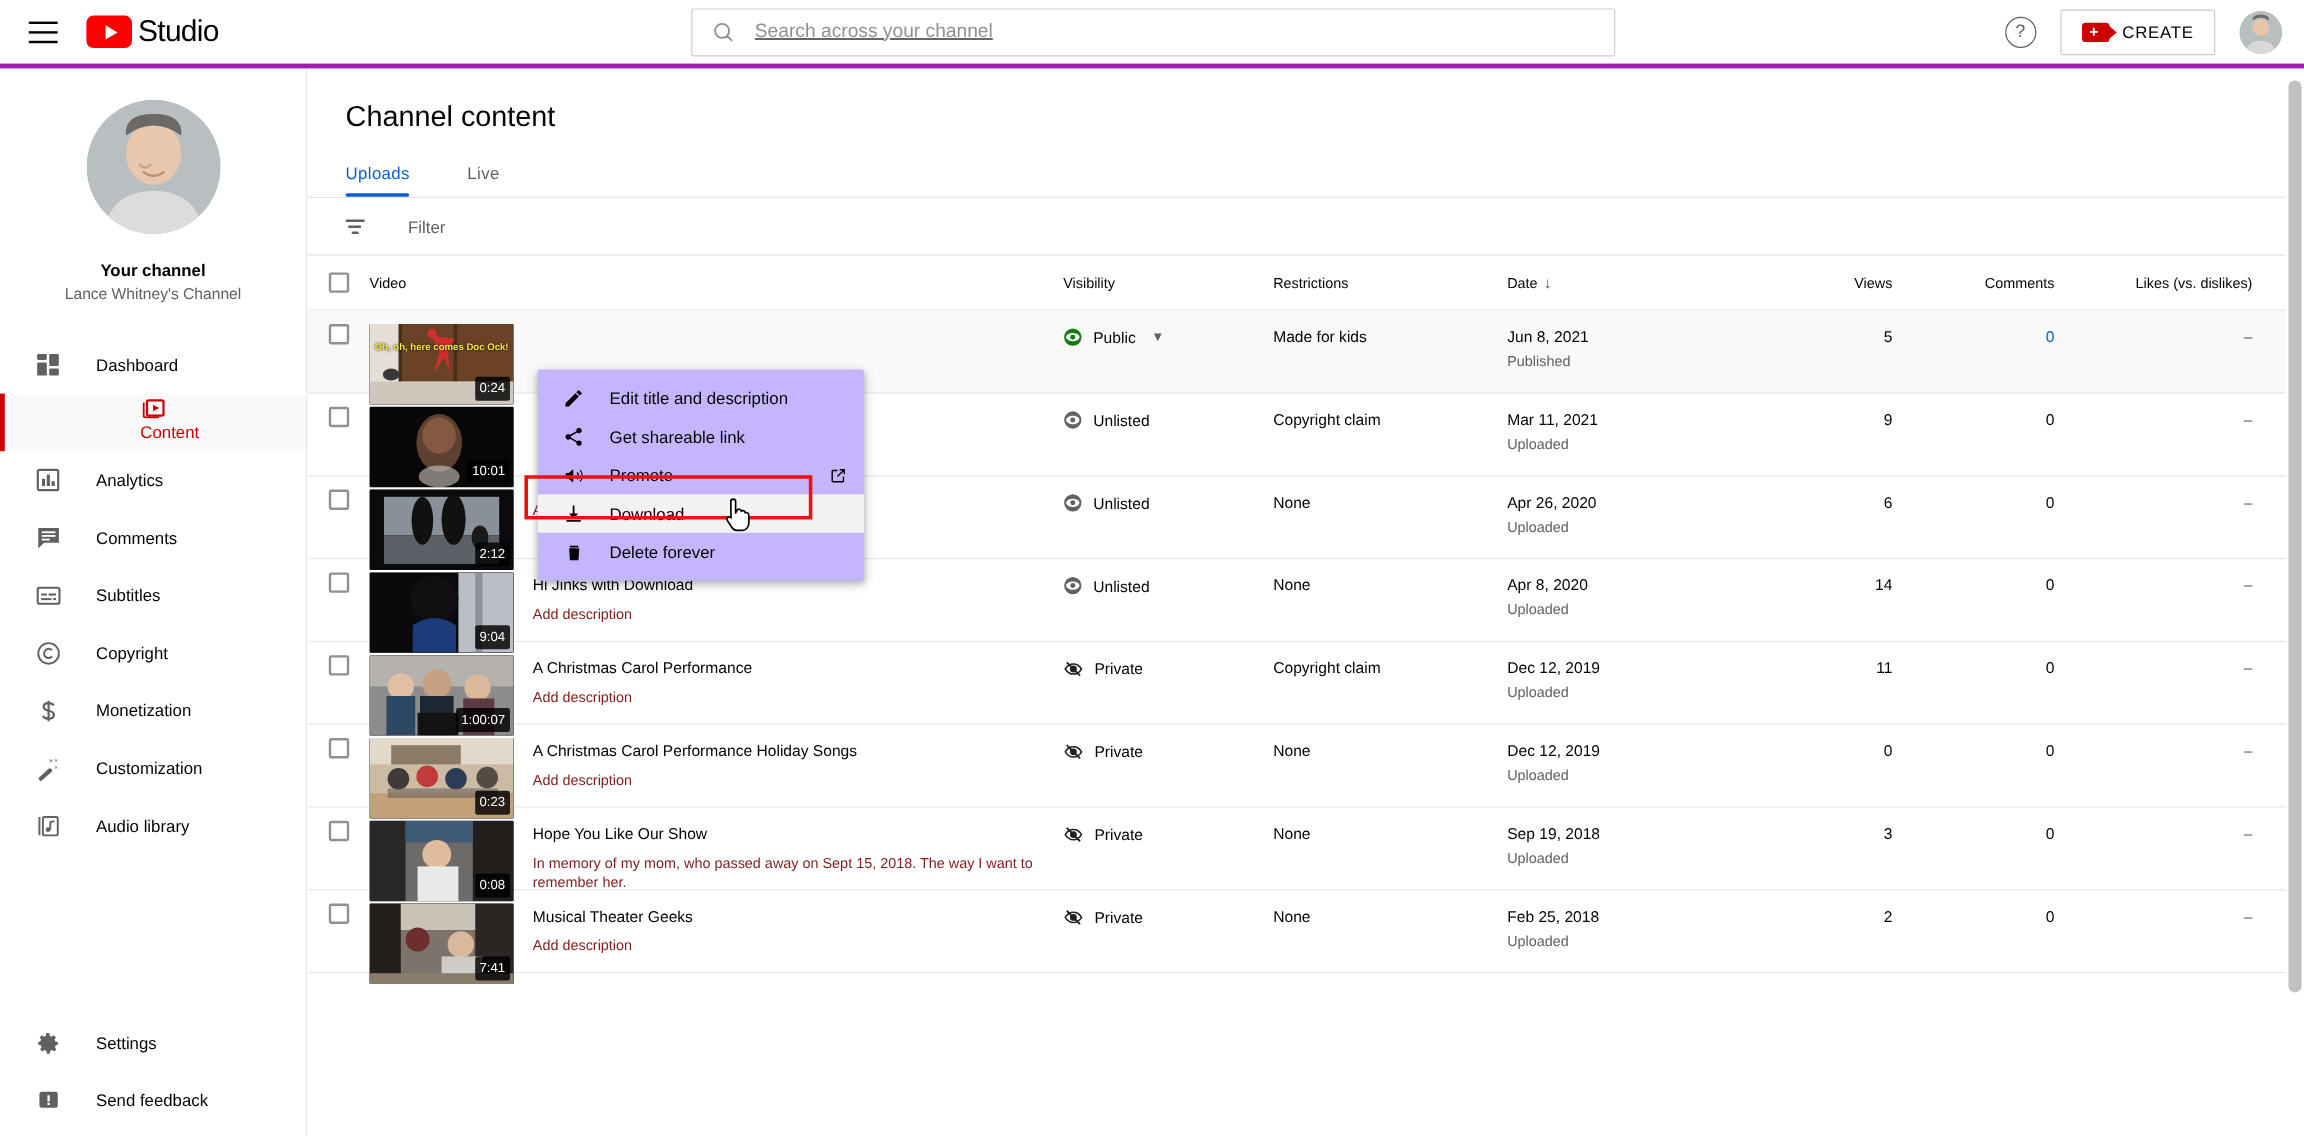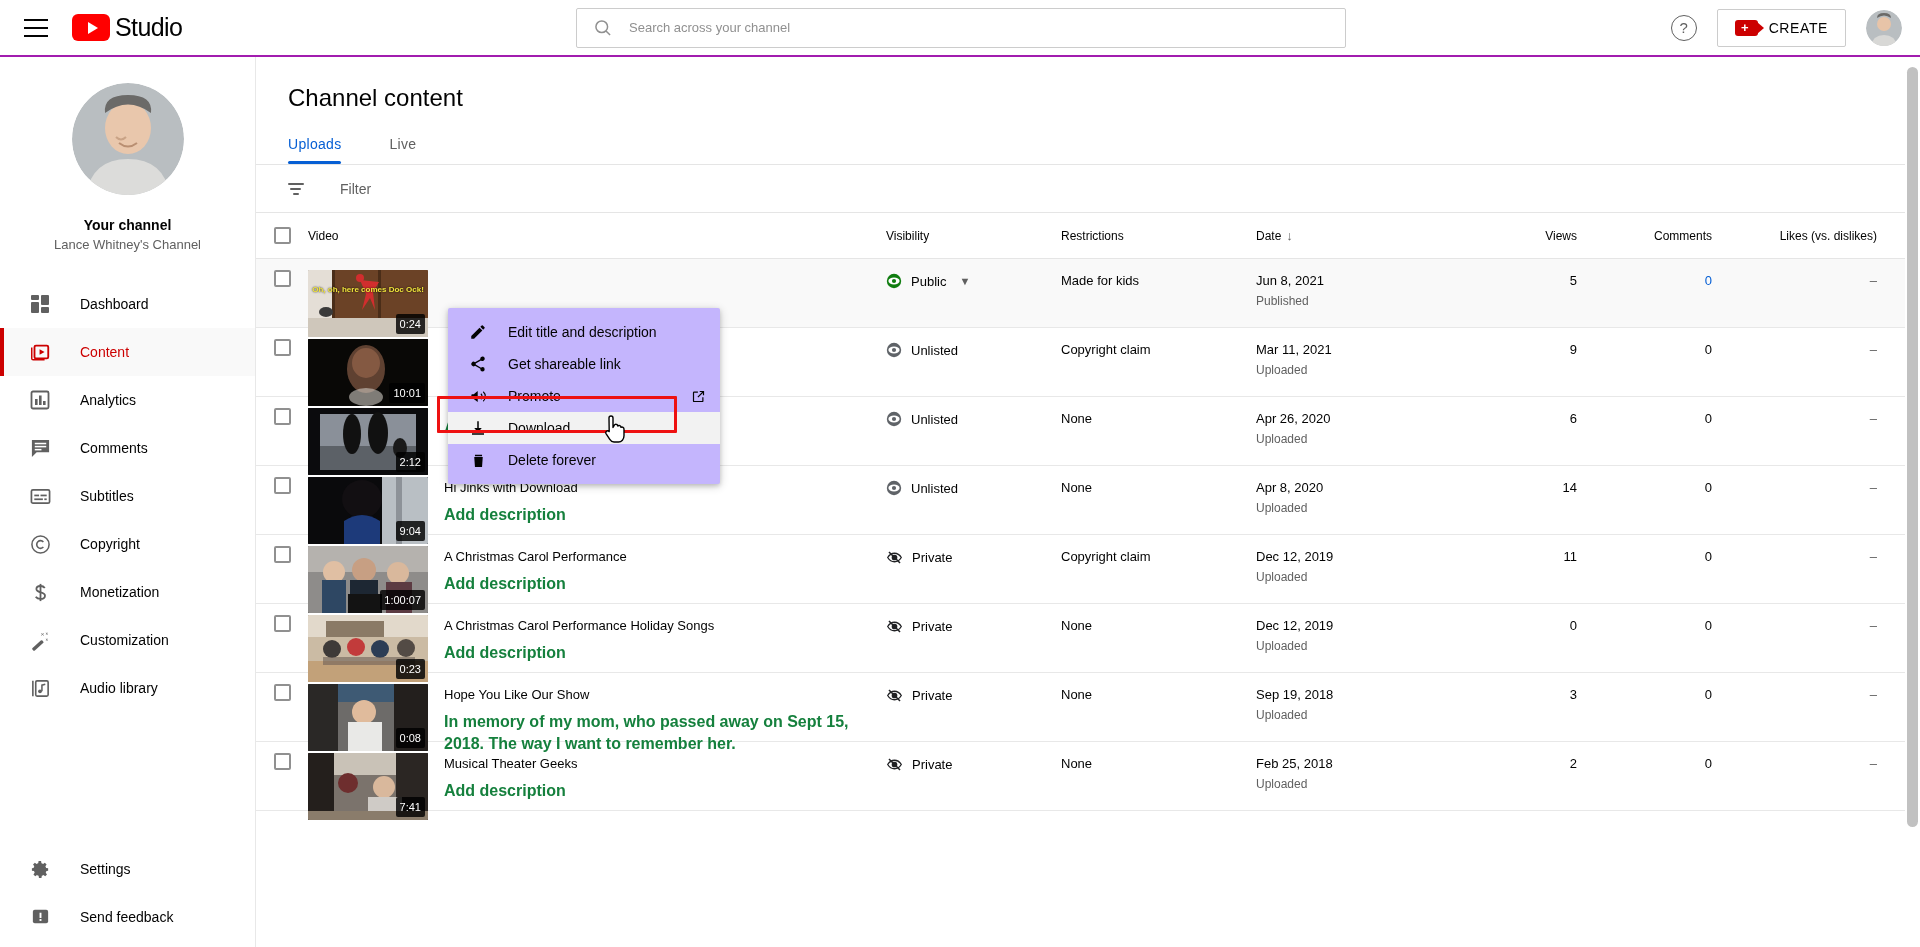--- a/index.html
+++ b/index.html
@@ -6,42 +6,43 @@
   html, body {
     width: 1920px; height: 947px;
     font-family: "Liberation Sans", sans-serif;
     background:#fff; color:#030303;
     overflow:hidden;
   }
 
   
   #topbar{
     position:absolute; top:0; left:0; width:1920px; height:57px;
-    background:#fff; border-bottom:2px solid #a21caf;
+    background:#fff; border-bottom:4px solid #a21caf;
     display:flex; align-items:center; z-index:40;
   }
   .hamburger{ width:24px; height:18px; margin-left:24px; cursor:pointer;
     display:flex; flex-direction:column; justify-content:space-between;}
   .hamburger span{ display:block; height:2px; background:#030303; width:100%;}
   .logo-wrap{ display:flex; align-items:center; margin-left:24px; cursor:pointer;}
   .yt-play{ width:38px;height:27px;background:#ff0000;border-radius:6px;
     display:flex;align-items:center;justify-content:center;}
   .yt-play i{ width:0;height:0;border-left:10px solid #fff;
     border-top:6px solid transparent;border-bottom:6px solid transparent;margin-left:3px;}
   .logo-text{ font-size:25px; font-weight:400; letter-spacing:-0.6px; margin-left:5px; color:#030303;}
   .search-box{
     position:absolute; left:576px; width:770px; height:40px;
     border:1px solid #ccc; border-radius:2px;
     display:flex; align-items:center; background:#fff;
   }
   .search-box .sicon{ margin-left:16px; display:flex; }
   .search-box input{
     border:none; outline:none; flex:1; margin-left:16px;
-    font-size:13px; font-family:"Liberation Sans",sans-serif; color:#030303;
+    font-size:16px; font-family:"Liberation Sans",sans-serif; color:#030303;
     background:transparent;
+    text-decoration:underline;
   }
   .search-box input::placeholder{ color:#909090; }
   .topright{ position:absolute; right:18px; display:flex; align-items:center; gap:20px;}
   .help-btn{ width:26px;height:26px;border-radius:50%;border:1.8px solid #606060;
     display:flex;align-items:center;justify-content:center;font-size:15px;color:#606060;
     cursor:pointer;}
   .create-btn{
     height:38px; border:1px solid #ccc; border-radius:2px; padding:0 17px;
     display:flex; align-items:center; gap:11px; cursor:pointer; background:#fff;
     font-size:14px; letter-spacing:0.6px; color:#030303;
@@ -61,21 +62,21 @@
   }
   .channel-block{ padding:26px 0 16px; text-align:center;}
   .ch-avatar{ width:112px;height:112px;border-radius:50%;margin:0 auto;overflow:hidden;}
   .ch-title{ font-size:14px; font-weight:700; margin-top:22px; color:#030303;}
   .ch-sub{ font-size:13px; color:#606060; margin-top:4px;}
   .nav-list{ margin-top:12px; }
   .nav-item{
     position:relative; height:48px; display:flex; align-items:center;
     padding-left:28px; cursor:pointer; font-size:14px; color:#030303;
   }
-  .nav-item.active{ background:#f9f9f9; color:#cc0000; font-weight:400;}
+  .nav-item.active{ background:#f9f9f9; color:#cc0000; font-weight:400;flex-direction:column;}
   .nav-item.active:before{
     content:""; position:absolute; left:0; top:0; width:4px; height:48px; background:#cc0000;
   }
   .nav-ico{ width:24px;height:24px;display:flex;align-items:center;justify-content:center;
     margin-right:28px; color:#606060;}
   .nav-item.active .nav-ico{ color:#cc0000; }
   .nav-bottom{ position:absolute; bottom:0; left:0; width:100%; padding-bottom:6px;}
 
   
   #main{ position:absolute; top:57px; left:256px; width:1664px; height:890px;
@@ -120,21 +121,21 @@
   .arrow-down{ font-size:13px; color:#606060; line-height:1;}
 
   .row{ height:69px; display:flex; align-items:flex-start; padding-top:11px;
     border-bottom:1px solid #e8e8e8; position:relative; font-size:13px;}
   .row.highlighted{ background:#f9f9f9; }
   .thumb{ width:120px;height:67px;flex:none;margin-right:16px;position:relative;
     overflow:hidden; background:#000000; border-radius:1px;}
   .dur{ position:absolute; right:3px; bottom:3px; background:rgba(0,0,0,.82);
     color:#fff; font-size:11px; padding:4px 4px; border-radius:2px; font-weight:500;}
   .vtitle{ font-size:13px; color:#030303; line-height:1.35; padding-top:2px;}
-  .vdesc{ font-size:16px; color:#15803d; margin-top:7px; line-height:1.4;font-weight:bold;}
+  .vdesc{ font-size:12px; color:#7f1d1d; margin-top:7px; line-height:1.4;}
   .vis-cell{ display:flex; align-items:center; gap:9px; padding-top:3px; font-size:13px;}
   .vis-cell .caret{ font-size:11px; color:#606060; margin-left:4px;}
   .cell-pad{ padding-top:3px; font-size:13px; color:#030303;}
   .sub{ font-size:12px; color:#606060; margin-top:6px;}
   .num{ padding-top:3px; font-size:13px; padding-right:34px;}
   .num.link{ color:#065fd4; }
   .dash{ color:#606060; }
 
   
   #ctxmenu{

